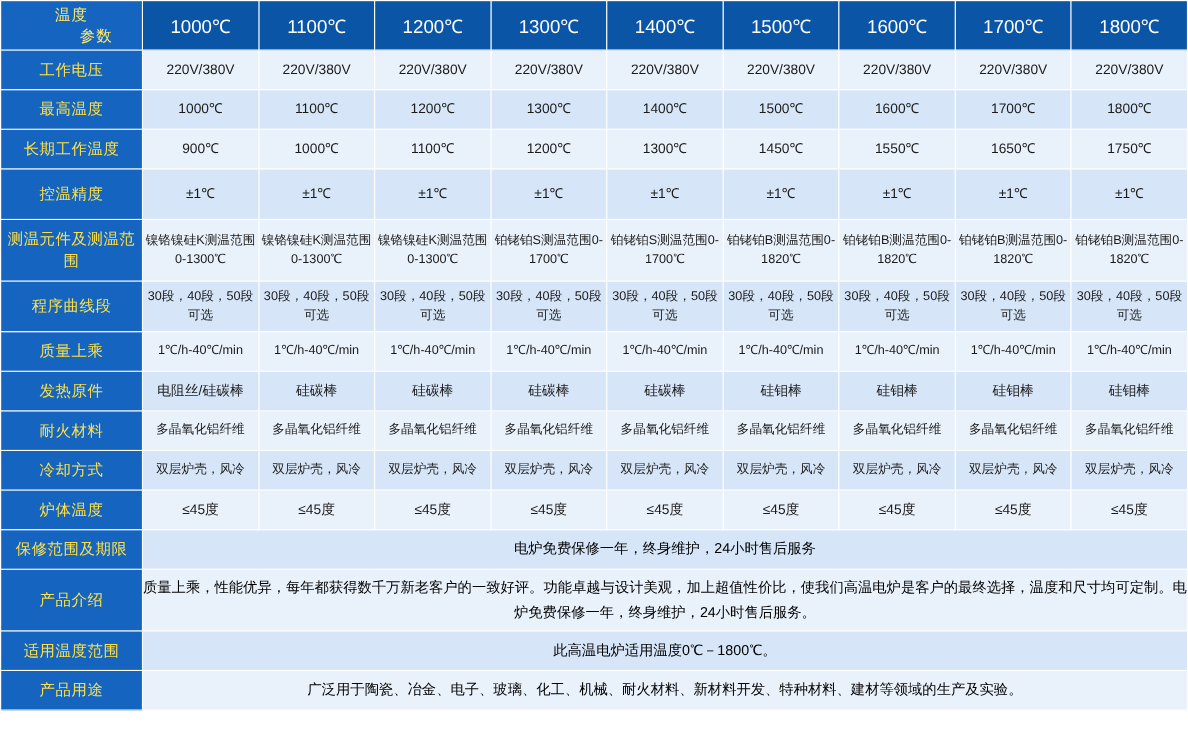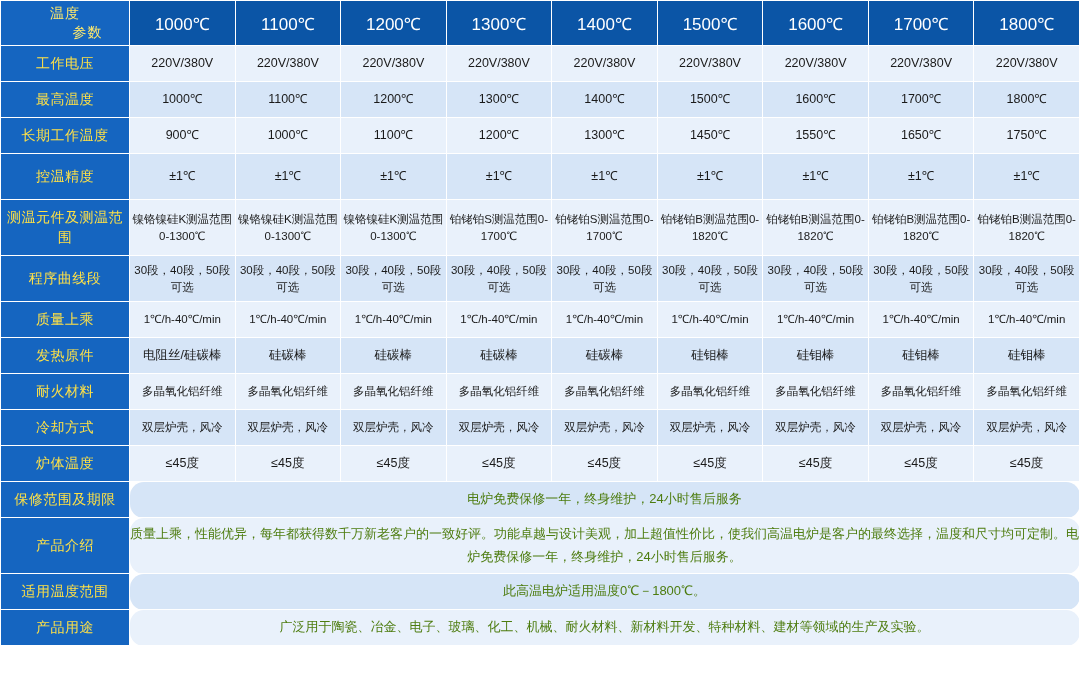--- a/index.html
+++ b/index.html
@@ -68,23 +68,22 @@
   .row-light td.cell, .row-light td.wide {
     background: #e9f1fb;
   }
   .row-dark td.cell, .row-dark td.wide {
     background: #d6e5f7;
   }
   td.wide {
     text-align: left;
     padding: 8px 10px;
     font-size: 13px;
-    color: #4d7c0f;
+    color: #000000;
     line-height: 1.7;
-    border-radius: 14px;
   }
   td.wide.center {
     text-align: center;
   }
   .h36 { height: 36px; }
   .h46 { height: 46px; }
   .h56 { height: 56px; margin-left: 36px; }
 </style>
 </head>
 <body>

